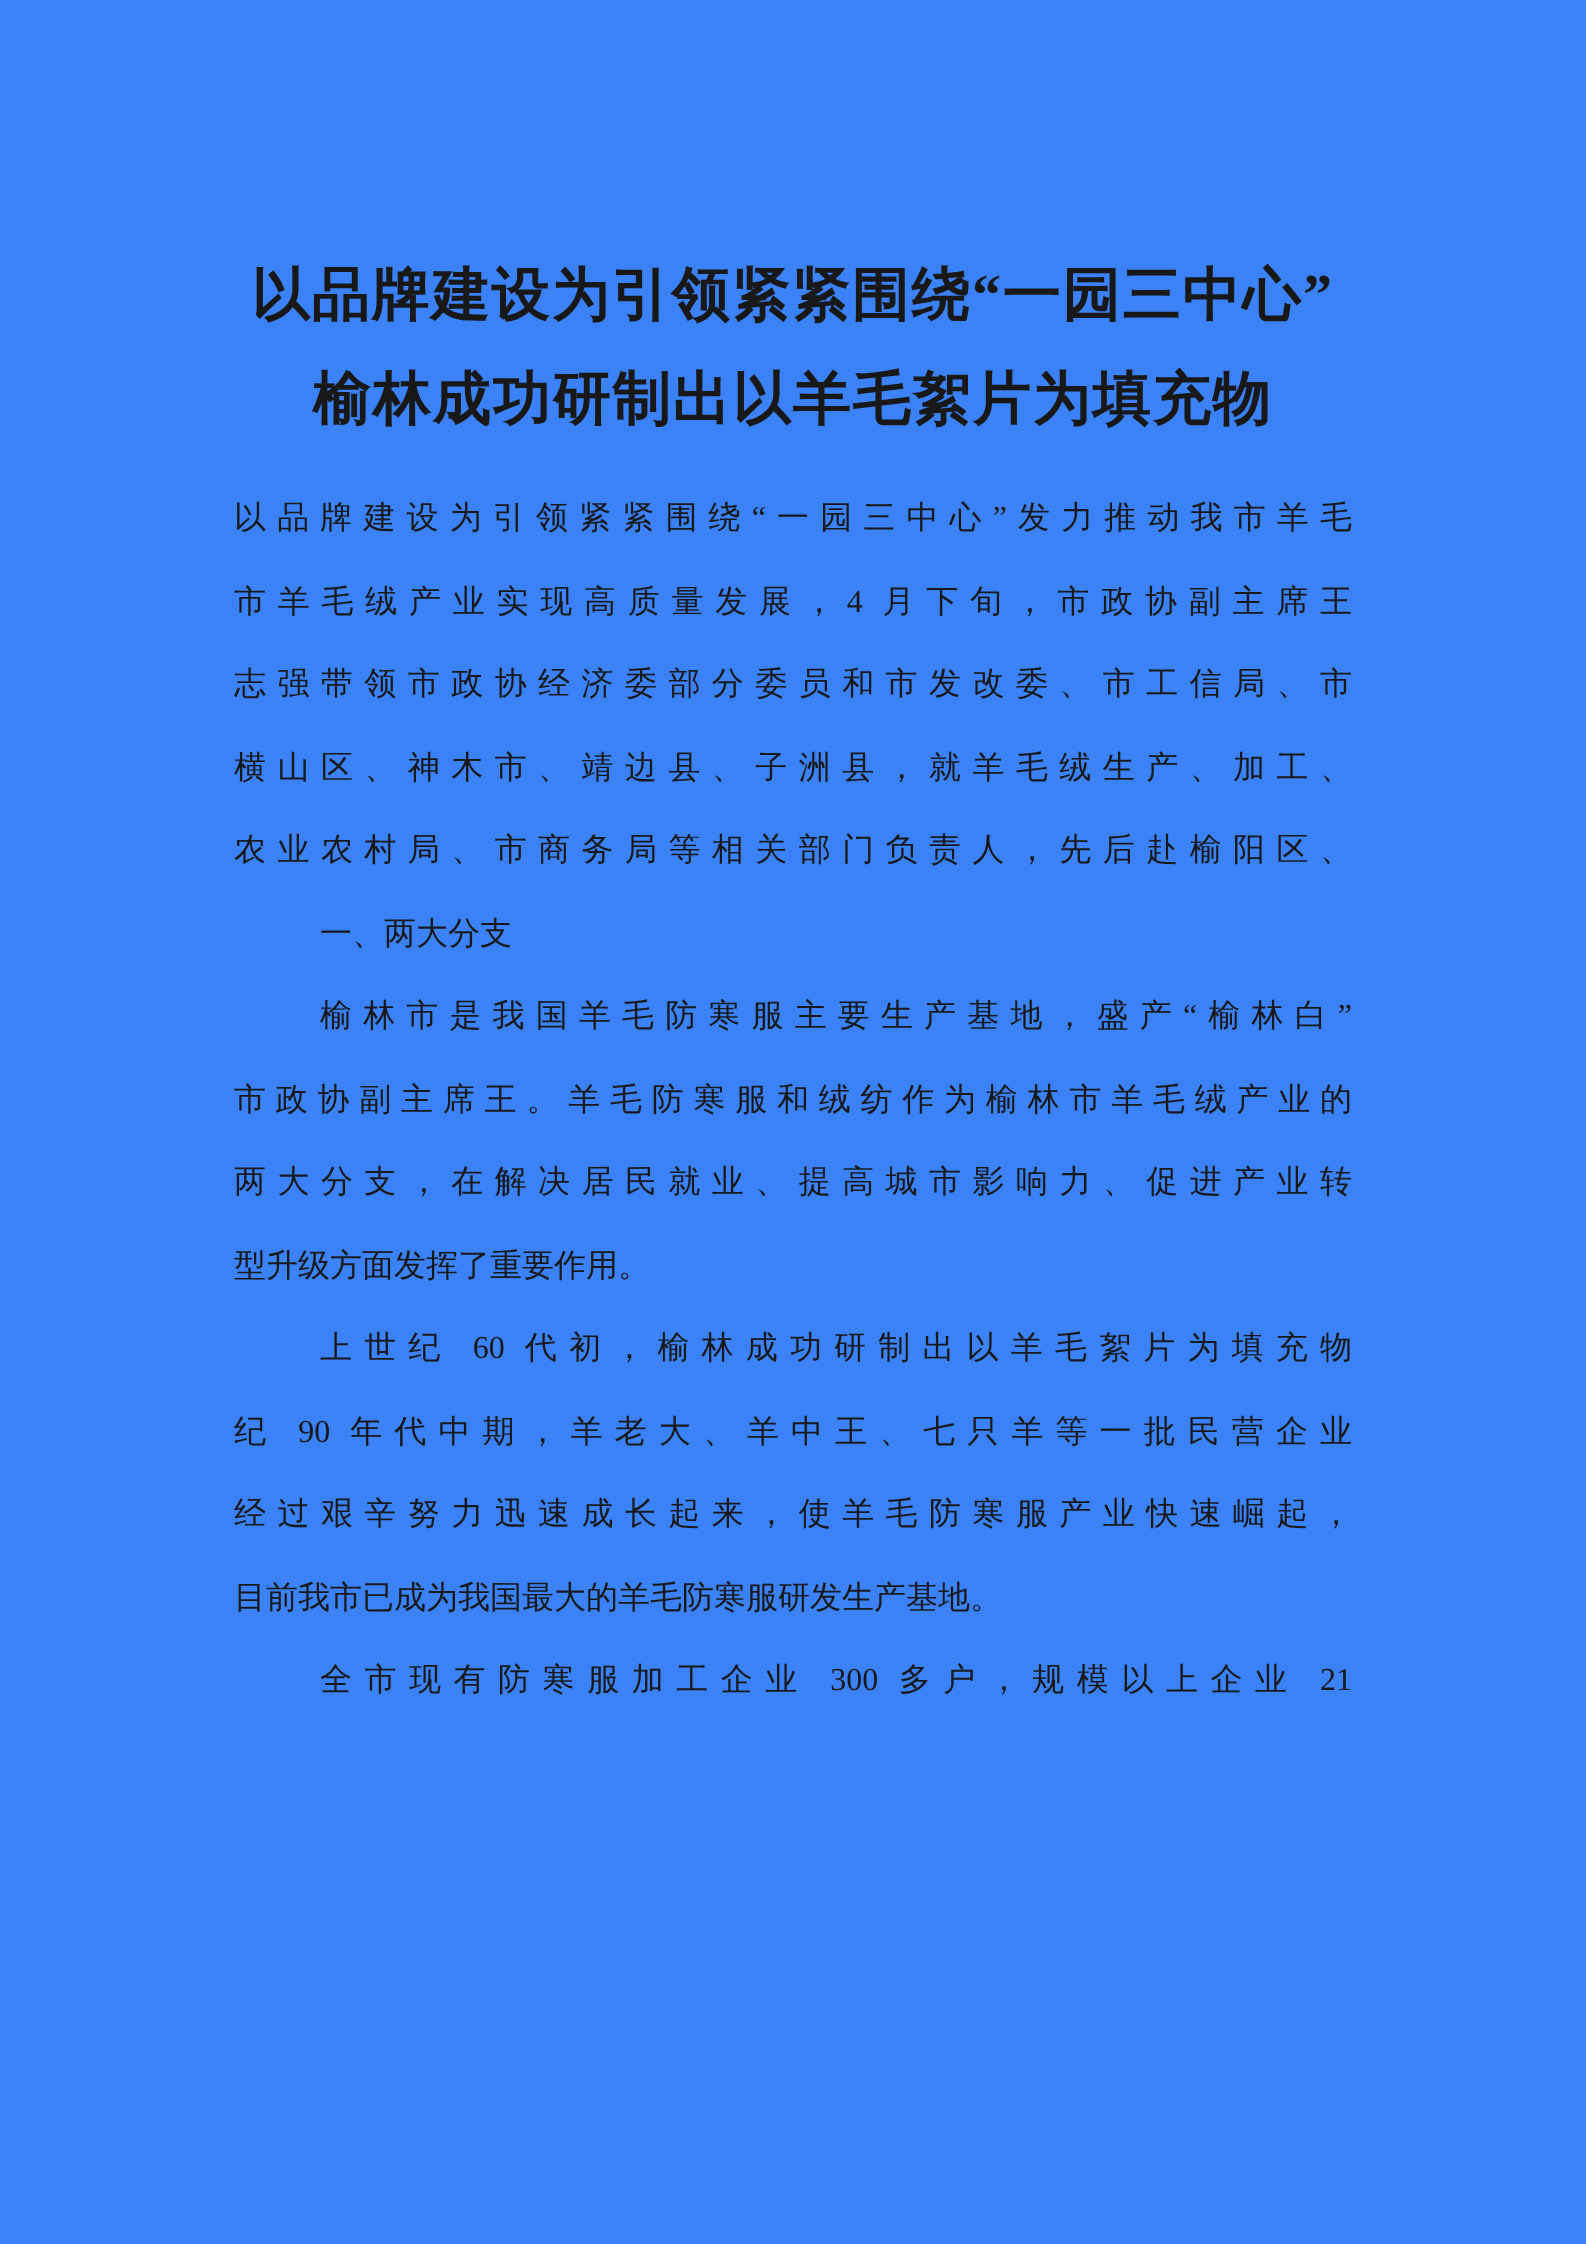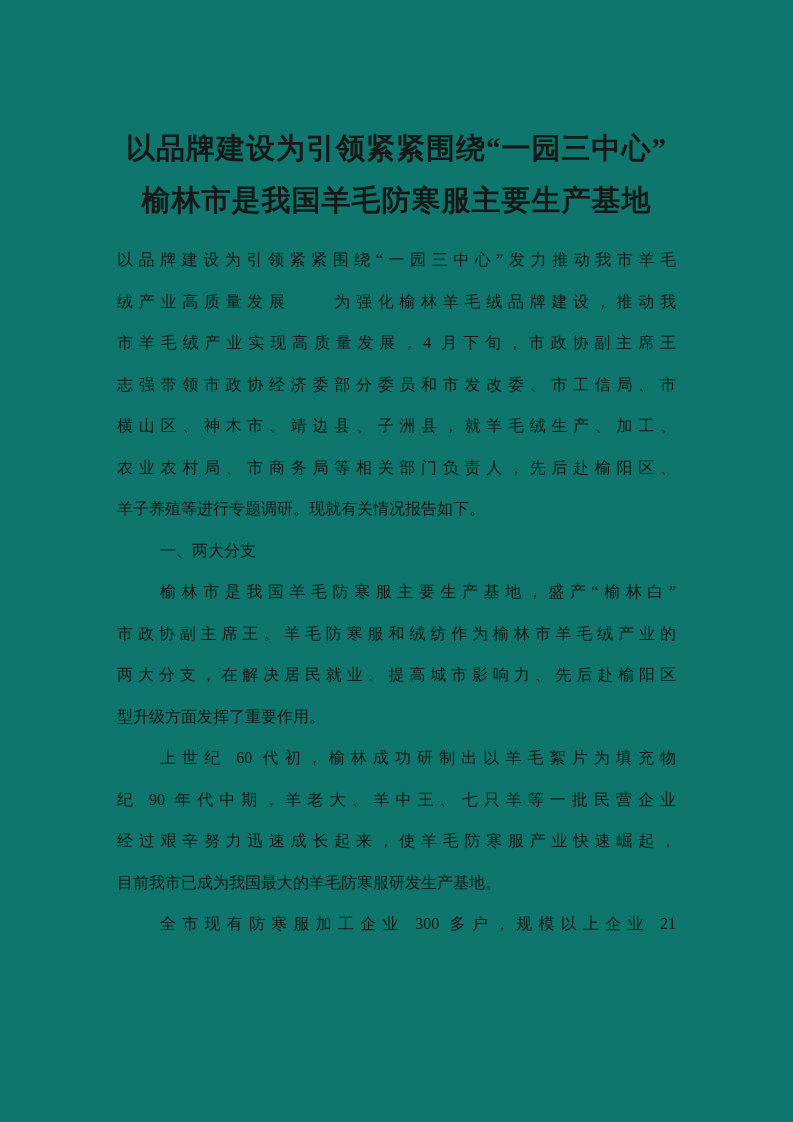--- a/index.html
+++ b/index.html
@@ -4,21 +4,21 @@
 <style>
   html, body {
     margin: 0;
     padding: 0;
     background: #ffffff;
   }
   .page {
     position: relative;
     width: 793px;
     height: 1122px;
-    background: #0f766e;
+    background: #3b82f6;
     overflow: hidden;
     font-family: "Liberation Serif", "DejaVu Serif", serif;
     color: #181818;
     box-sizing: border-box;
   }
   .doc-title {
     margin: 122px 117px 0 117px;
     font-size: 29px;
     font-weight: bold;
     line-height: 52px;
@@ -45,34 +45,32 @@
   .text-line.ind {
     padding-left: 43px;
   }
 </style>
 </head>
 <body>
 
 <div class="page">
   <div class="doc-title">
     <div class="title-line">以品牌建设为引领紧紧围绕“一园三中心”</div>
-    <div class="title-line">榆林市是我国羊毛防寒服主要生产基地</div>
+    <div class="title-line">榆林成功研制出以羊毛絮片为填充物</div>
   </div>
   <div class="doc-body" id="doc-body">
       <div class="text-line j">以品牌建设为引领紧紧围绕“一园三中心”发力推动我市羊毛</div>
-      <div class="text-line j">绒产业高质量发展　　为强化榆林羊毛绒品牌建设，推动我</div>
       <div class="text-line j">市羊毛绒产业实现高质量发展，4 月下旬，市政协副主席王</div>
       <div class="text-line j">志强带领市政协经济委部分委员和市发改委、市工信局、市</div>
       <div class="text-line j">横山区、神木市、靖边县、子洲县，就羊毛绒生产、加工、</div>
       <div class="text-line j">农业农村局、市商务局等相关部门负责人，先后赴榆阳区、</div>
-      <div class="text-line">羊子养殖等进行专题调研。现就有关情况报告如下。</div>
       <div class="text-line ind">一、两大分支</div>
       <div class="text-line j ind">榆林市是我国羊毛防寒服主要生产基地，盛产“榆林白”</div>
       <div class="text-line j">市政协副主席王。羊毛防寒服和绒纺作为榆林市羊毛绒产业的</div>
-      <div class="text-line j">两大分支，在解决居民就业、提高城市影响力、先后赴榆阳区</div>
+      <div class="text-line j">两大分支，在解决居民就业、提高城市影响力、促进产业转</div>
       <div class="text-line">型升级方面发挥了重要作用。</div>
       <div class="text-line j ind">上世纪 60 代初，榆林成功研制出以羊毛絮片为填充物</div>
       <div class="text-line j">纪 90 年代中期，羊老大、羊中王、七只羊等一批民营企业</div>
       <div class="text-line j">经过艰辛努力迅速成长起来，使羊毛防寒服产业快速崛起，</div>
       <div class="text-line">目前我市已成为我国最大的羊毛防寒服研发生产基地。</div>
       <div class="text-line j ind">全市现有防寒服加工企业 300 多户，规模以上企业 21</div>
     </div>
 </div>
 
 </body></html>

